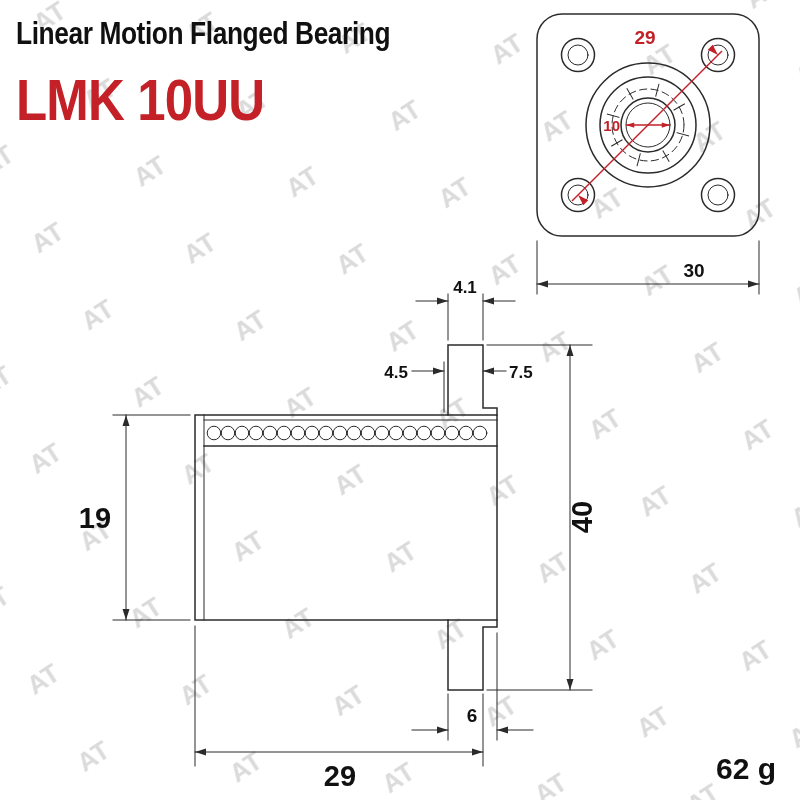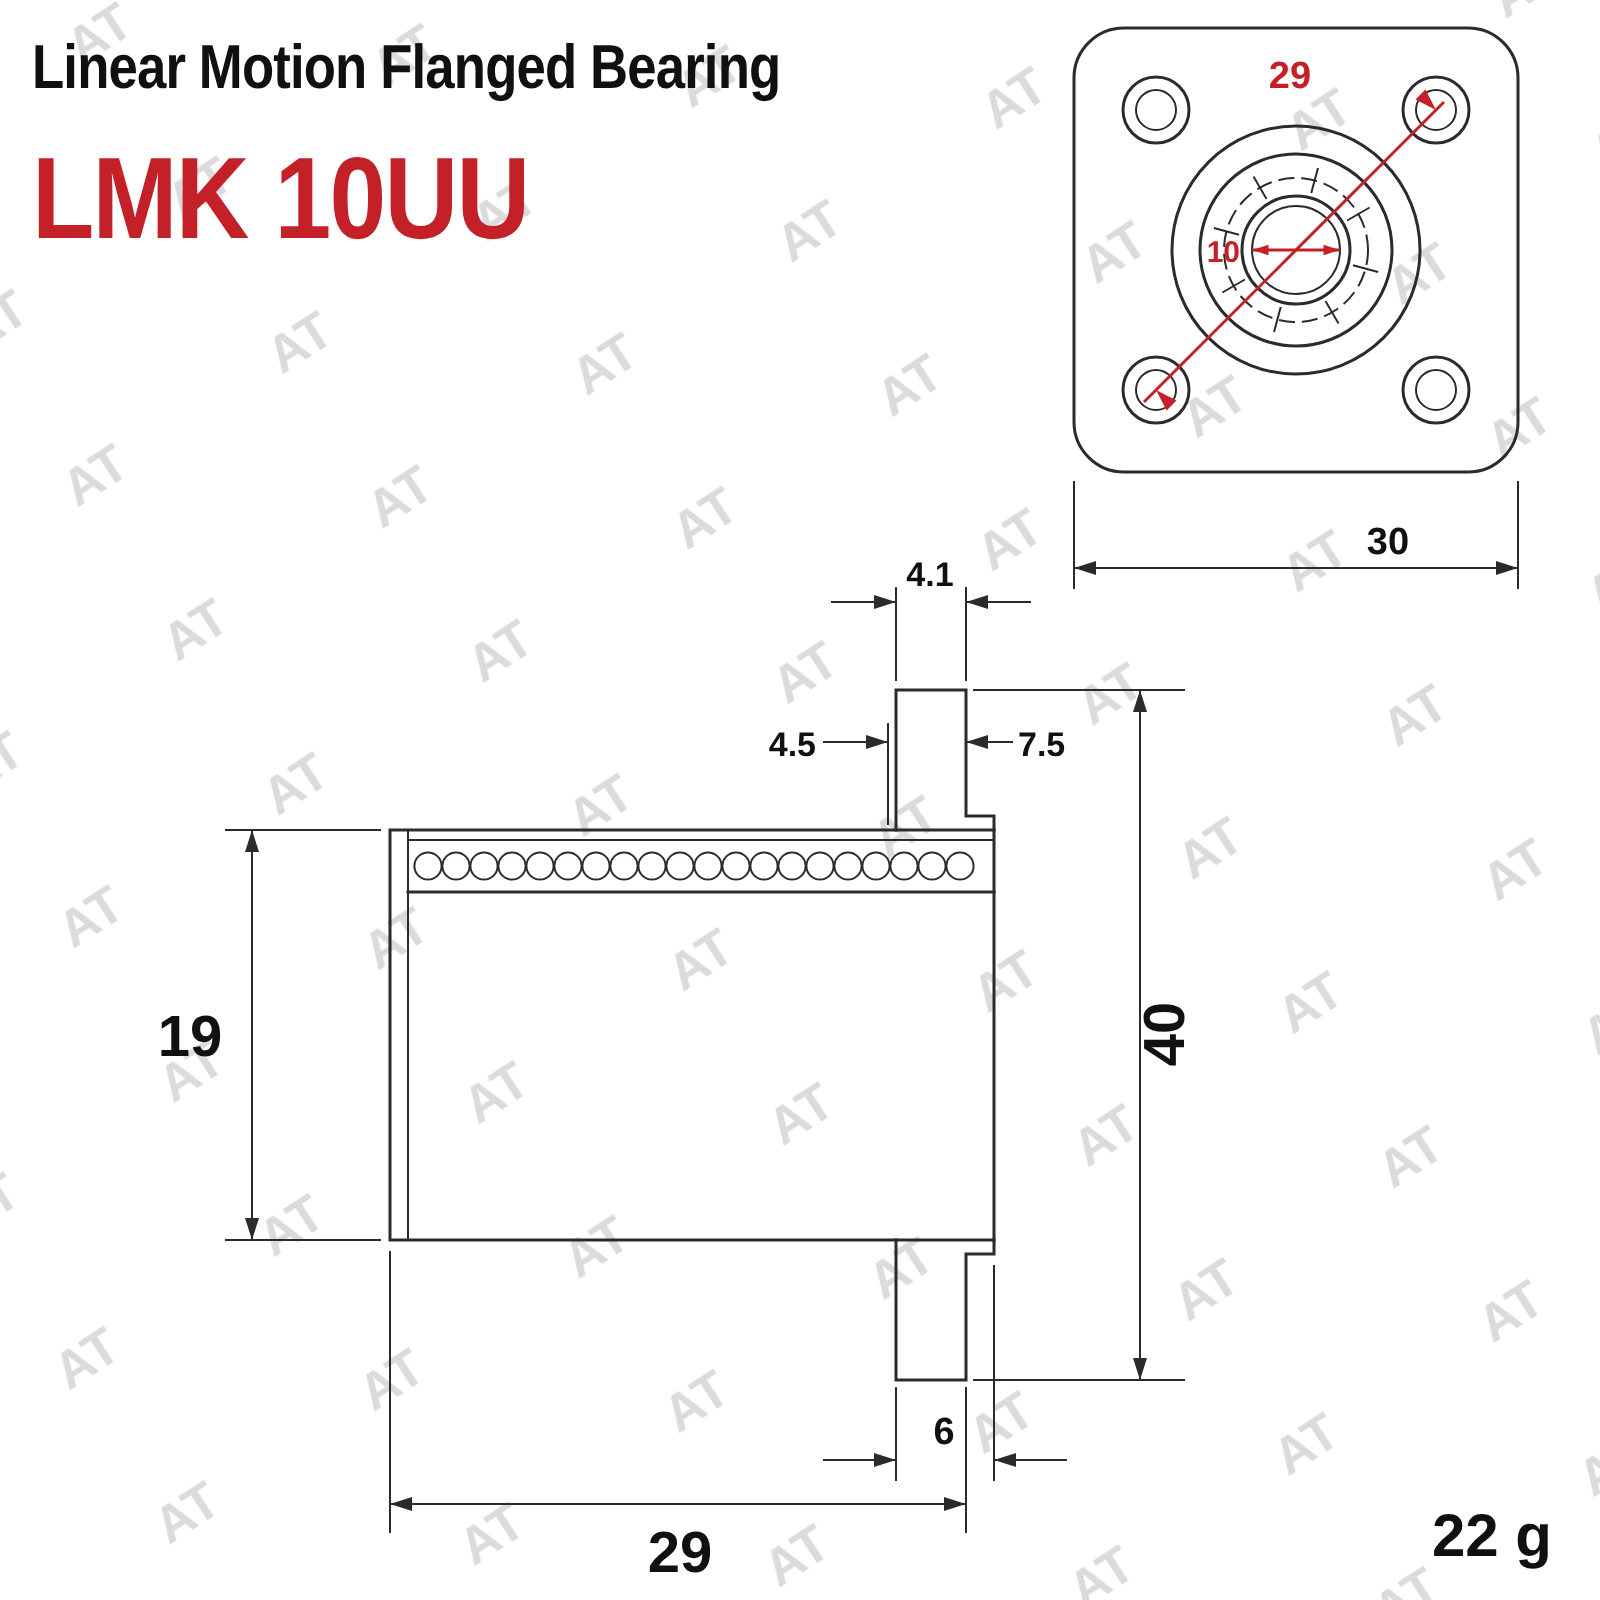--- a/index.html
+++ b/index.html
@@ -217,15 +217,15 @@
         <use href="#arr" class="arr" transform="translate(448 730) rotate(180)"></use>
         <use href="#arr" class="arr" transform="translate(497 730)"></use>
         <text class="dim" x="472" y="722" text-anchor="middle">6</text>
       </g>
 
     </g>
   </svg>
 
   <div class="title">Linear Motion Flanged Bearing</div>
   <div class="model">LMK 10UU</div>
-  <div class="weight">22 g</div>
+  <div class="weight">62 g</div>
 
 </div>
 
 </body></html>

